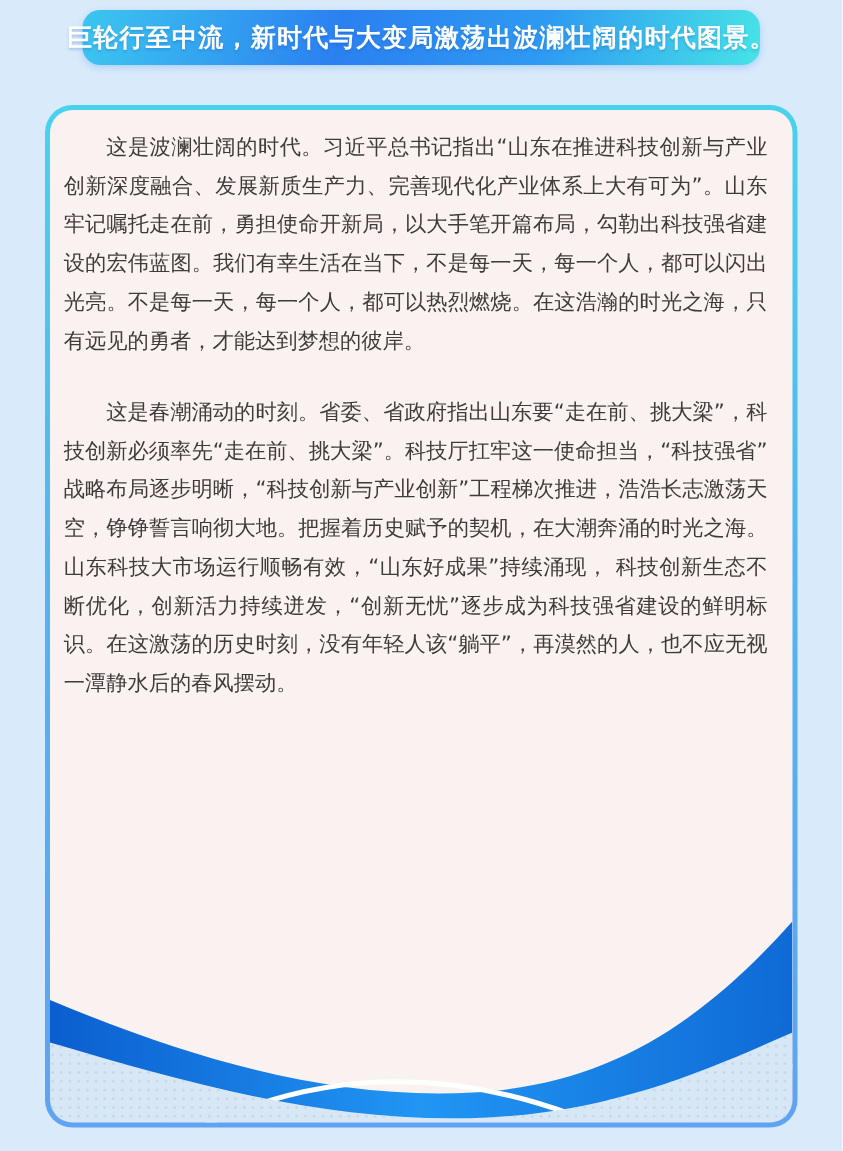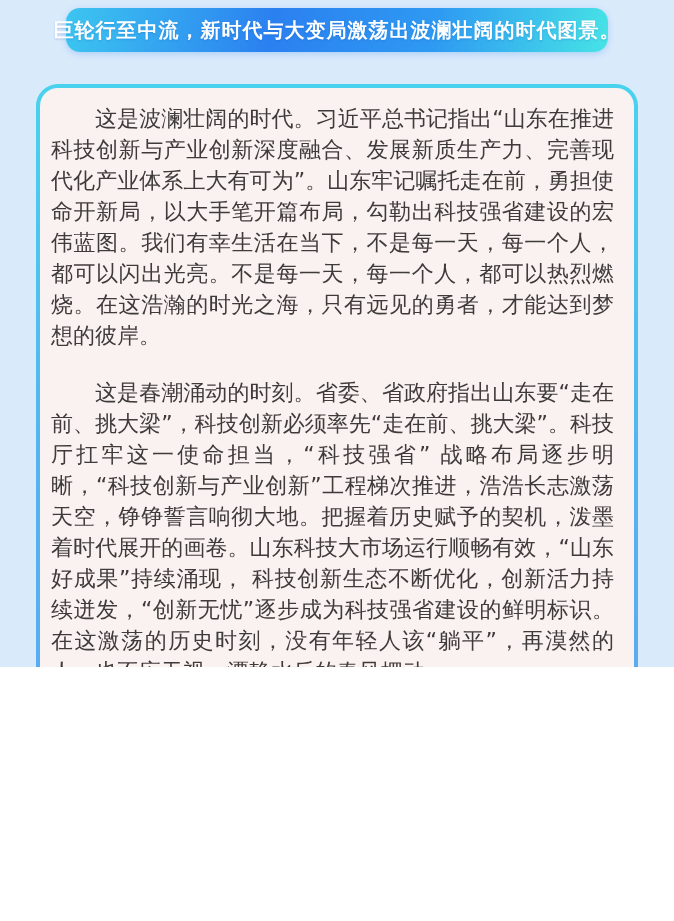--- a/index.html
+++ b/index.html
@@ -2,21 +2,21 @@
 <html><head>
 <meta charset="utf-8">
 <style>
   html, body { margin: 0; padding: 0; }
   body {
     width: 674px; height: 921px;
     font-family: "DejaVu Sans", "Liberation Sans", sans-serif;
   }
   .page {
     position: relative;
-    width: 674px; height: 667px;
+    width: 674px; height: 921px;
     background: #d9eafb;
     overflow: hidden;
   }
   
   .banner {
     position: absolute;
     left: 66px; top: 8px;
     width: 542px; height: 44px;
     border-radius: 14px;
     background: linear-gradient(100deg, #3cc6f0 0%, #2b80f0 38%, #2e9af2 68%, #47e3e6 100%);
@@ -49,21 +49,21 @@
     overflow: hidden;
   }
   
   .content {
     position: relative;
     padding: 15px 20px 0 11px;
     z-index: 2;
   }
   .content p {
     margin: 0 0 26px 0;
-    font-size: 22px;
+    font-size: 17px;
     line-height: 31px;
     color: #3f3b3a;
     text-align: justify;
     text-indent: 2em;
   }
   
   .wave-wrap {
     position: absolute;
     left: 0; right: 0; bottom: 0;
     height: 168px;
@@ -78,21 +78,21 @@
 
   <div class="banner">
     <span class="banner-text">巨轮行至中流，新时代与大变局激荡出波澜壮阔的时代图景。</span>
   </div>
 
   <div class="card-frame">
     <div class="card">
 
       <div class="content">
         <p>这是波澜壮阔的时代。习近平总书记指出“山东在推进科技创新与产业创新深度融合、发展新质生产力、完善现代化产业体系上大有可为”。山东牢记嘱托走在前，勇担使命开新局，以大手笔开篇布局，勾勒出科技强省建设的宏伟蓝图。我们有幸生活在当下，不是每一天，每一个人，都可以闪出光亮。不是每一天，每一个人，都可以热烈燃烧。在这浩瀚的时光之海，只有远见的勇者，才能达到梦想的彼岸。</p>
-        <p>这是春潮涌动的时刻。省委、省政府指出山东要“走在前、挑大梁”，科技创新必须率先“走在前、挑大梁”。科技厅扛牢这一使命担当，“科技强省” 战略布局逐步明晰，“科技创新与产业创新”工程梯次推进，浩浩长志激荡天空，铮铮誓言响彻大地。把握着历史赋予的契机，泼墨着时代展开的画卷。山东科技大市场运行顺畅有效，“山东好成果”持续涌现， 科技创新生态不断优化，创新活力持续迸发，“创新无忧”逐步成为科技强省建设的鲜明标识。在这激荡的历史时刻，没有年轻人该“躺平”，再漠然的人，也不应无视一潭静水后的春风摆动。</p>
+        <p>这是春潮涌动的时刻。省委、省政府指出山东要“走在前、挑大梁”，科技创新必须率先“走在前、挑大梁”。科技厅扛牢这一使命担当，“科技强省” 战略布局逐步明晰，“科技创新与产业创新”工程梯次推进，浩浩长志激荡天空，铮铮誓言响彻大地。把握着历史赋予的契机，在大潮奔涌的时光之海。山东科技大市场运行顺畅有效，“山东好成果”持续涌现， 科技创新生态不断优化，创新活力持续迸发，“创新无忧”逐步成为科技强省建设的鲜明标识。在这激荡的历史时刻，没有年轻人该“躺平”，再漠然的人，也不应无视一潭静水后的春风摆动。</p>
       </div>
 
       <div class="wave-wrap">
         <svg viewBox="0 0 596 168" preserveAspectRatio="none">
           <defs>
             <linearGradient id="blueWave" x1="0" y1="0" x2="1" y2="0">
               <stop offset="0" stop-color="#0b5ecf"></stop>
               <stop offset="0.5" stop-color="#2196f3"></stop>
               <stop offset="1" stop-color="#0f6ad6"></stop>
             </linearGradient>

